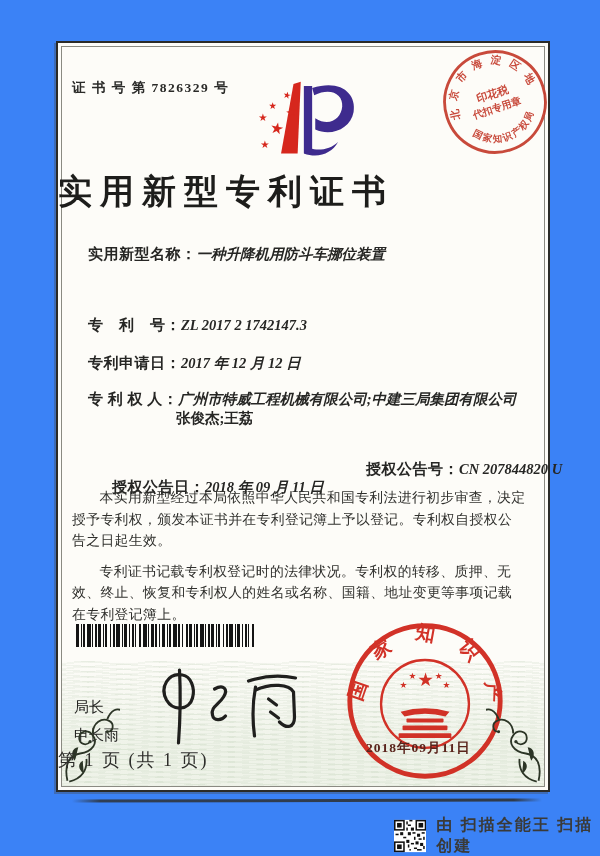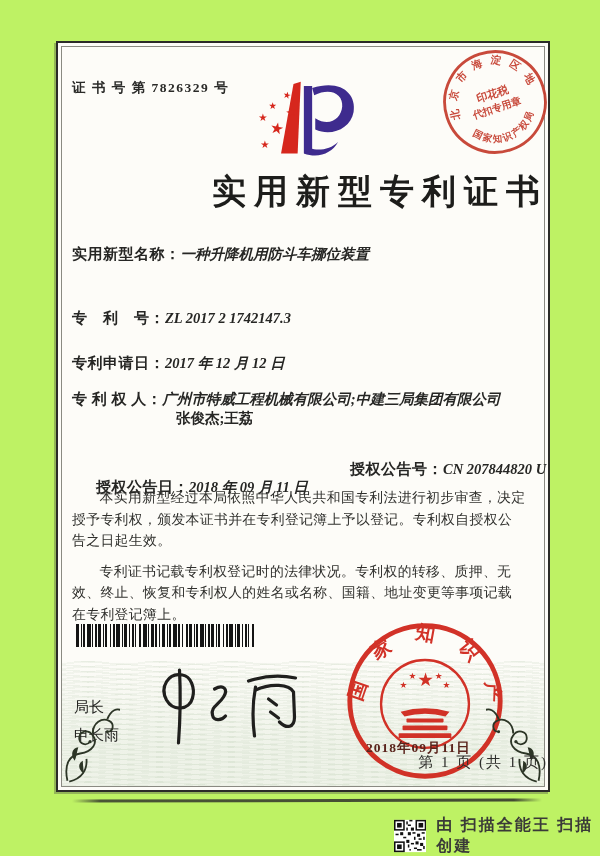--- a/index.html
+++ b/index.html
@@ -1,44 +1,44 @@
 <!DOCTYPE html>
 <html><head>
 <meta charset="utf-8">
 <style>
   html,body{margin:0;padding:0;}
   body{width:600px;height:856px;background:#eceae6;font-family:"Liberation Serif",serif;}
-  .page{position:relative;width:600px;height:856px;background:#bef264;overflow:hidden;}
+  .page{position:relative;width:600px;height:856px;background:#3b82f6;overflow:hidden;}
   
   .cert{position:absolute;left:56px;top:41px;width:490px;height:747px;background:#fdfcf8;
         border:2px solid #2b2b28;box-shadow:-2px 2px 0 rgba(70,70,66,.35);}
   .cert::before{content:"";position:absolute;inset:3px;border:1px solid #8a8a82;pointer-events:none;}
   .guilloche{position:absolute;left:4px;right:4px;bottom:4px;height:125px;
         background:linear-gradient(180deg,rgba(190,212,182,0) 0,rgba(186,208,176,.22) 70%),
         repeating-linear-gradient(4deg,rgba(130,165,120,.10) 0 1.5px,transparent 1.5px 5px),
         repeating-linear-gradient(-4deg,rgba(130,165,120,.08) 0 1.5px,transparent 1.5px 5px);}
   .cert-no{position:absolute;left:14px;top:36px;font-size:13.5px;font-weight:bold;color:#2a2a28;letter-spacing:1.5px;}
   .tax-seal{position:absolute;left:380px;top:2px;width:114px;height:114px;transform:rotate(-18deg);opacity:.92;}
   .logo{position:absolute;left:175px;top:14px;width:150px;height:114px;}
-  .title{position:absolute;left:0;right:0;top:126px;text-align:right;font-size:34px;font-weight:bold;
+  .title{position:absolute;left:0;right:0;top:126px;text-align:left;font-size:34px;font-weight:bold;
          color:#1d1d1b;letter-spacing:8px;}
   .frow{position:absolute;left:14px;right:10px;white-space:pre;font-weight:700;color:#262624;}
-  .flab{display:inline-block;font-size:15px;letter-spacing:.5px;}
+  .flab{display:inline-block;font-size:15px;letter-spacing:.5px;margin-left:16px;}
   .fval{font-size:14.5px;letter-spacing:0;font-style:italic;}
   .fval2{display:block;padding-left:104px;font-size:14.5px;}
   .pairR{position:absolute;left:278px;top:0;}
   .paras{position:absolute;left:14px;right:14px;top:444px;color:#30302d;}
   .paras p{margin:0 8px 9px 0;font-size:13.8px;line-height:1.56;text-indent:2em;letter-spacing:.4px;
            font-family:"Liberation Serif",serif;}
   .barcode{position:absolute;left:18px;top:581px;width:178px;height:23px;}
   .signer{position:absolute;left:16px;top:650px;font-size:15px;font-weight:normal;color:#232321;line-height:28px;}
   .sig{position:absolute;left:92px;top:616px;width:175px;height:95px;}
   .gov-seal{position:absolute;left:284px;top:575px;width:166px;height:166px;opacity:.95;}
   .seal-date{position:absolute;left:308px;top:696px;font-size:13.5px;font-weight:bold;color:#5a241c;letter-spacing:1px;}
-  .pagenum{position:absolute;left:0;right:0;bottom:18px;text-align:right;font-size:15px;color:#2e2e2b;letter-spacing:2px;}
+  .pagenum{position:absolute;left:0;right:0;bottom:18px;text-align:left;font-size:18px;color:#2e2e2b;letter-spacing:2px;}
   .flourish{position:absolute;bottom:6px;width:58px;height:90px;}
   .flourish.fl-l{left:4px;}
   .flourish.fl-r{right:4px;transform:scaleX(-1);}
   
   .edge-line{position:absolute;left:72px;top:799px;width:470px;height:3px;transform:rotate(-.15deg);
      background:linear-gradient(90deg,rgba(45,45,42,0),rgba(45,45,42,.8) 6%,rgba(45,45,42,.85) 94%,rgba(45,45,42,0));}
   .scanbar{position:absolute;left:360px;top:815px;display:flex;align-items:center;gap:10px;margin-left:34px;}
   .qr{width:38px;height:38px;}
   .scan-text{font-size:16px;color:#3a3a38;font-weight:bold;letter-spacing:2px;font-family:"Liberation Sans",sans-serif;}
   svg text{font-family:"Liberation Serif",serif;}
@@ -79,21 +79,21 @@
         <text x="48" y="57" font-size="12" transform="rotate(-12 54 52)">★</text>
         <text x="22" y="62" font-size="10">★</text>
         <text x="34" y="74" font-size="15" transform="rotate(10 41 66)">★</text>
         <text x="24" y="88" font-size="10">★</text>
       </g>
     </svg>
 
     <div class="title">实用新型专利证书</div>
 
     <div class="frow" style="top:202px"><span class="flab">实用新型名称：</span><span class="fval">一种升降机用防斗车挪位装置</span></div>
-    <div class="frow" style="top:266px"><span class="flab">专　利　号：</span><span class="fval">ZL 2017 2 1742147.3</span></div>
+    <div class="frow" style="top:273px"><span class="flab">专　利　号：</span><span class="fval">ZL 2017 2 1742147.3</span></div>
     <div class="frow" style="top:311px"><span class="flab">专利申请日：</span><span class="fval">2017 年 12 月 12 日</span></div>
     <div class="frow" style="top:347px"><span class="flab">专 利 权 人：</span><span class="fval">广州市特威工程机械有限公司;中建三局集团有限公司</span><span class="fval2">张俊杰;王荔</span></div>
     <div class="frow" style="top:417px">
       <span class="flab">授权公告日：</span><span class="fval">2018 年 09 月 11 日</span>
       <span class="pairR"><span class="flab">授权公告号：</span><span class="fval">CN 207844820 U</span></span>
     </div>
 
     <div class="paras">
       <p>本实用新型经过本局依照中华人民共和国专利法进行初步审查，决定授予专利权，颁发本证书并在专利登记簿上予以登记。专利权自授权公告之日起生效。</p>
       <p>专利证书记载专利权登记时的法律状况。专利权的转移、质押、无效、终止、恢复和专利权人的姓名或名称、国籍、地址变更等事项记载在专利登记簿上。</p>

